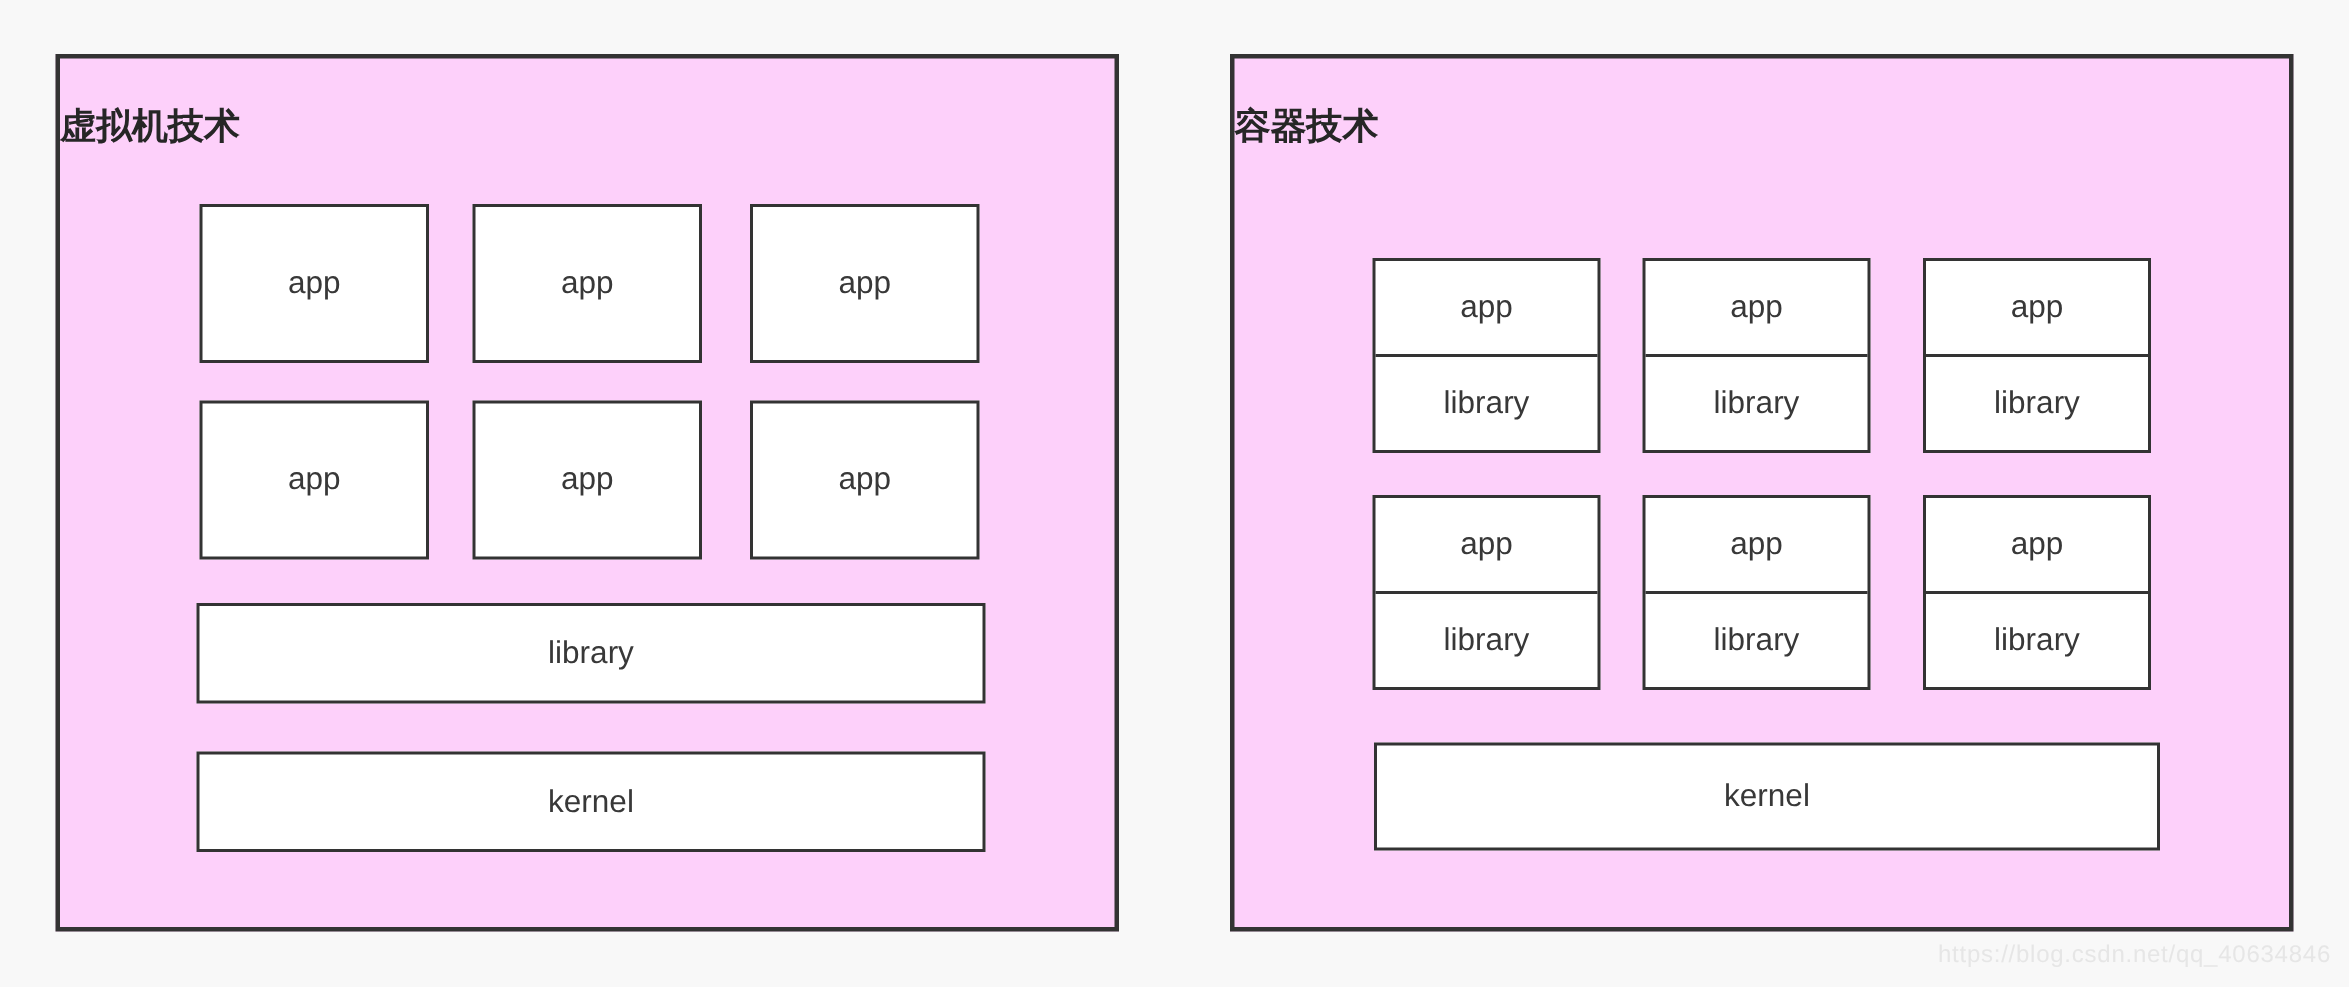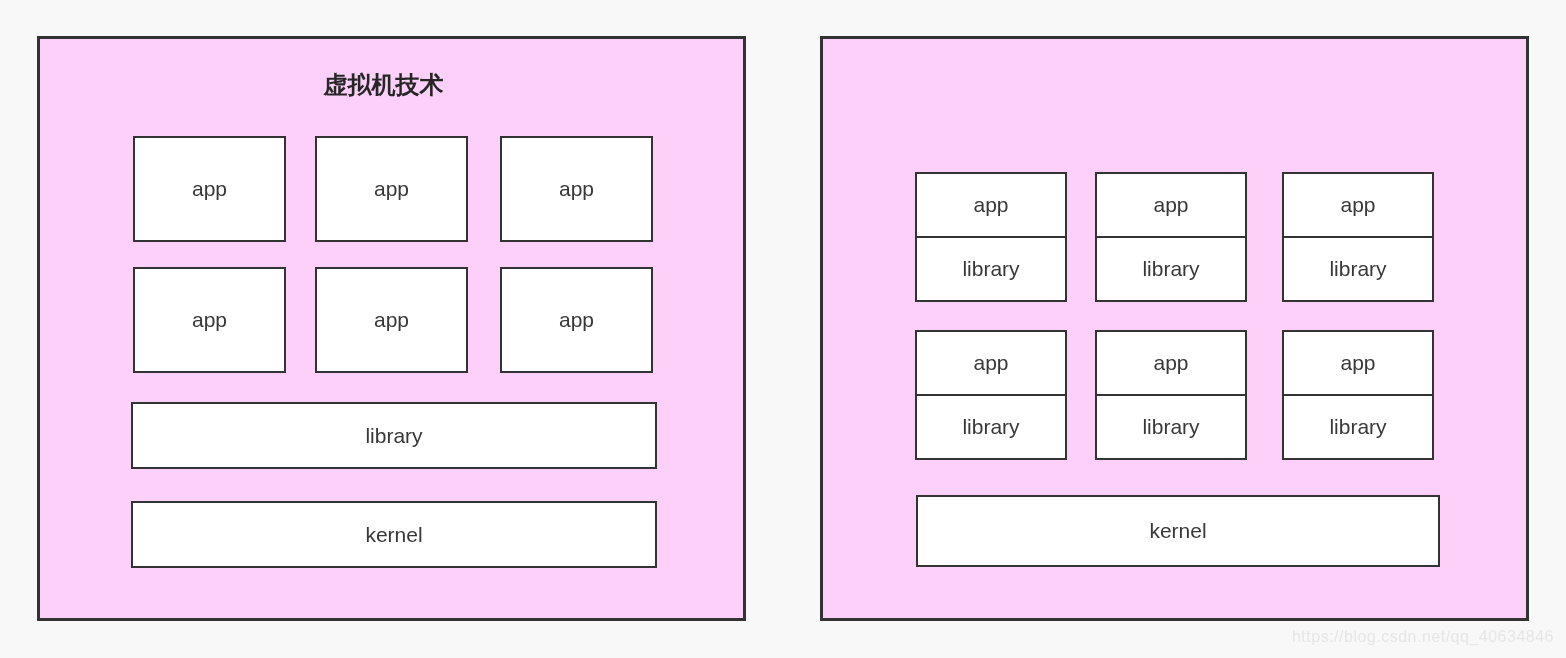--- a/index.html
+++ b/index.html
@@ -23,21 +23,20 @@
     border: 3px solid #333333;
   }
   .panel.vm { left: 37px; }
   .panel.ct { left: 820px; }
 
   .panel-title {
     position: absolute;
     top: 32px;
     left: 0;
     right: 16px;
-    text-align: center;
     font-size: 24px;
     line-height: 28px;
     font-weight: bold;
     color: #262626;
   }
 
   .box {
     position: absolute;
     background: #ffffff;
     border: 2px solid #333333;
@@ -127,20 +126,21 @@
 
     <div class="box bar library-bar">
       <span>library</span>
     </div>
     <div class="box bar kernel-bar">
       <span>kernel</span>
     </div>
   </section>
 
   <section class="panel ct">
+    <h2 class="panel-title">容器技术</h2>
 
     <div class="pair c1 r1">
       <div class="cell app-cell">
         <span>app</span>
       </div>
       <div class="cell lib-cell">
         <span>library</span>
       </div>
     </div>
     <div class="pair c2 r1">

